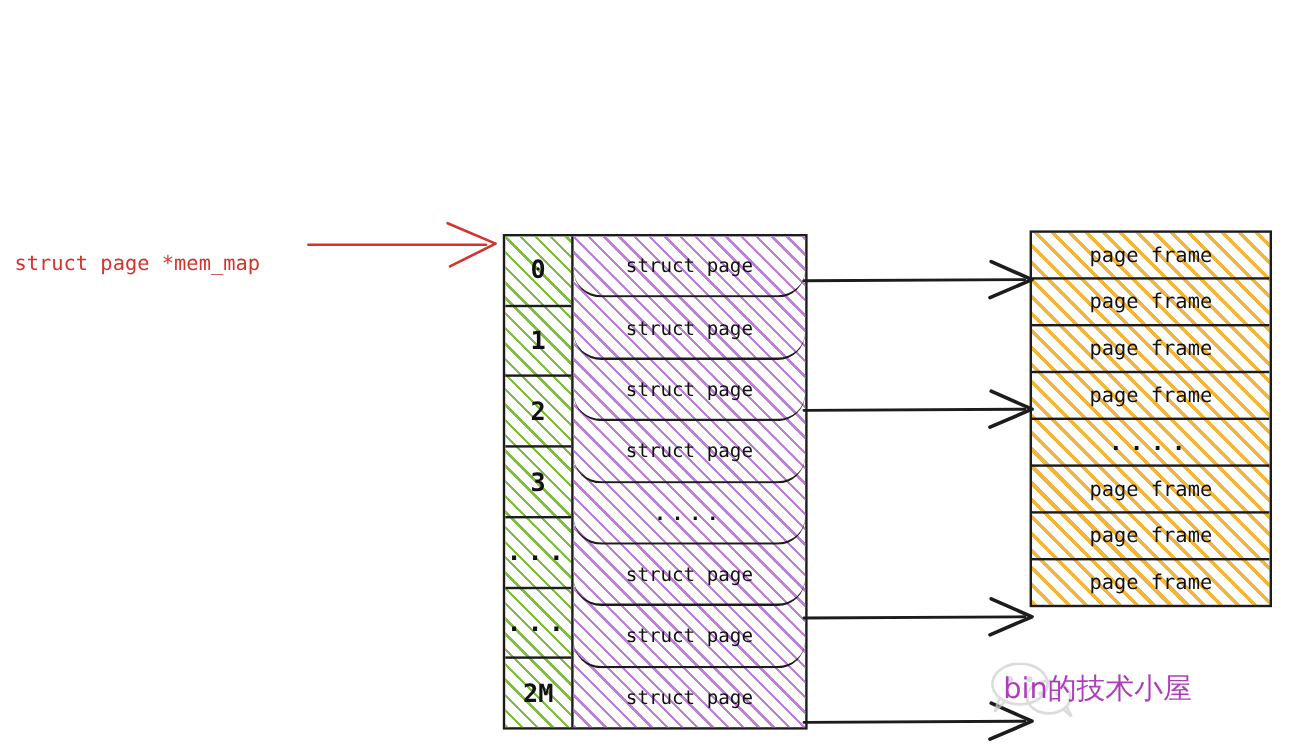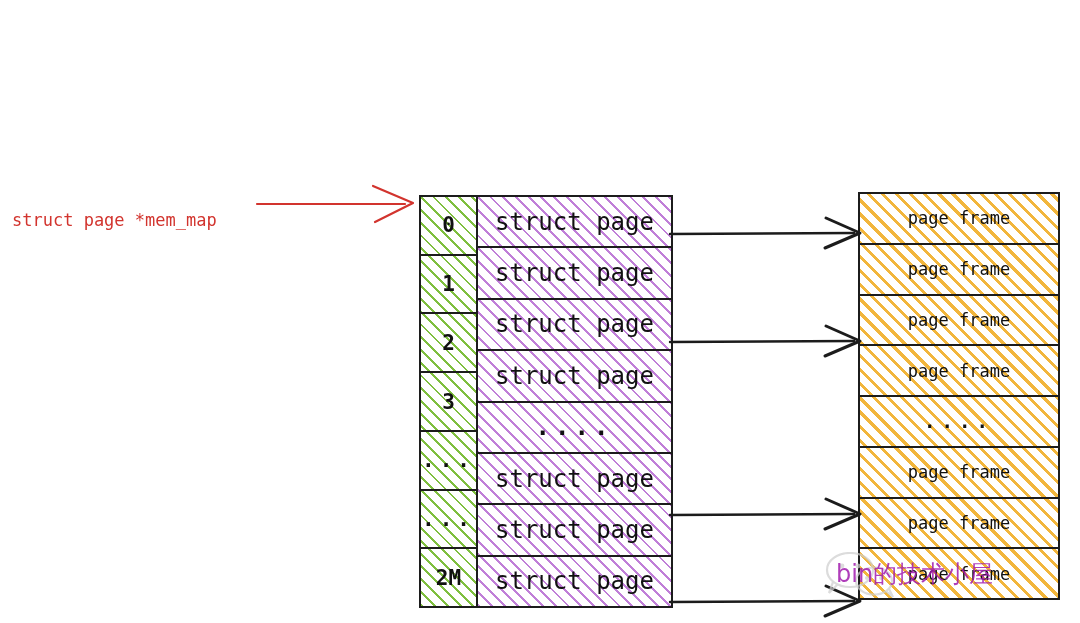--- a/index.html
+++ b/index.html
@@ -34,26 +34,26 @@
   .col-pgs{flex:1 1 auto;display:flex;flex-direction:column;position:relative;overflow:hidden;
            background-image:repeating-linear-gradient(45deg,#c07fd8 0px,#c07fd8 2px,rgba(255,255,255,0) 2px,rgba(255,255,255,0) 9px);}
   .cell{
     flex:1 1 0;display:flex;align-items:center;justify-content:center;
     border-bottom:2px solid #1c1c1c;box-sizing:border-box;
     font-family:"DejaVu Sans Mono","Liberation Mono",monospace;color:#111;
   }
   .cell:last-child{border-bottom:none;}
   .col-pfn .cell{font-size:21px;font-weight:700;}
   .col-pfn .cell.small{font-size:15px;font-weight:400;}
-  .col-pgs .cell{font-size:24px;}
+  .col-pgs .cell{font-size:16px;border-radius:23px;}
   .cell.dots{letter-spacing:5px;font-weight:700;}
 
   
   .membox{
-    position:absolute;left:858px;top:192px;width:202px;height:408px;
+    position:absolute;left:858px;top:192px;width:202px;height:314px;
     border:2.5px solid #1c1c1c;box-sizing:border-box;display:flex;flex-direction:column;
     overflow:hidden;
     background-image:repeating-linear-gradient(45deg,#f2b63c 0px,#f2b63c 3px,rgba(255,255,255,0) 3px,rgba(255,255,255,0) 10px);
   }
   .mcell{
     flex:1 1 0;display:flex;align-items:center;justify-content:center;
     border-bottom:2px solid #1c1c1c;box-sizing:border-box;
     font-family:"DejaVu Sans Mono","Liberation Mono",monospace;font-size:17px;color:#111;
   }
   .mcell:last-child{border-bottom:none;}

